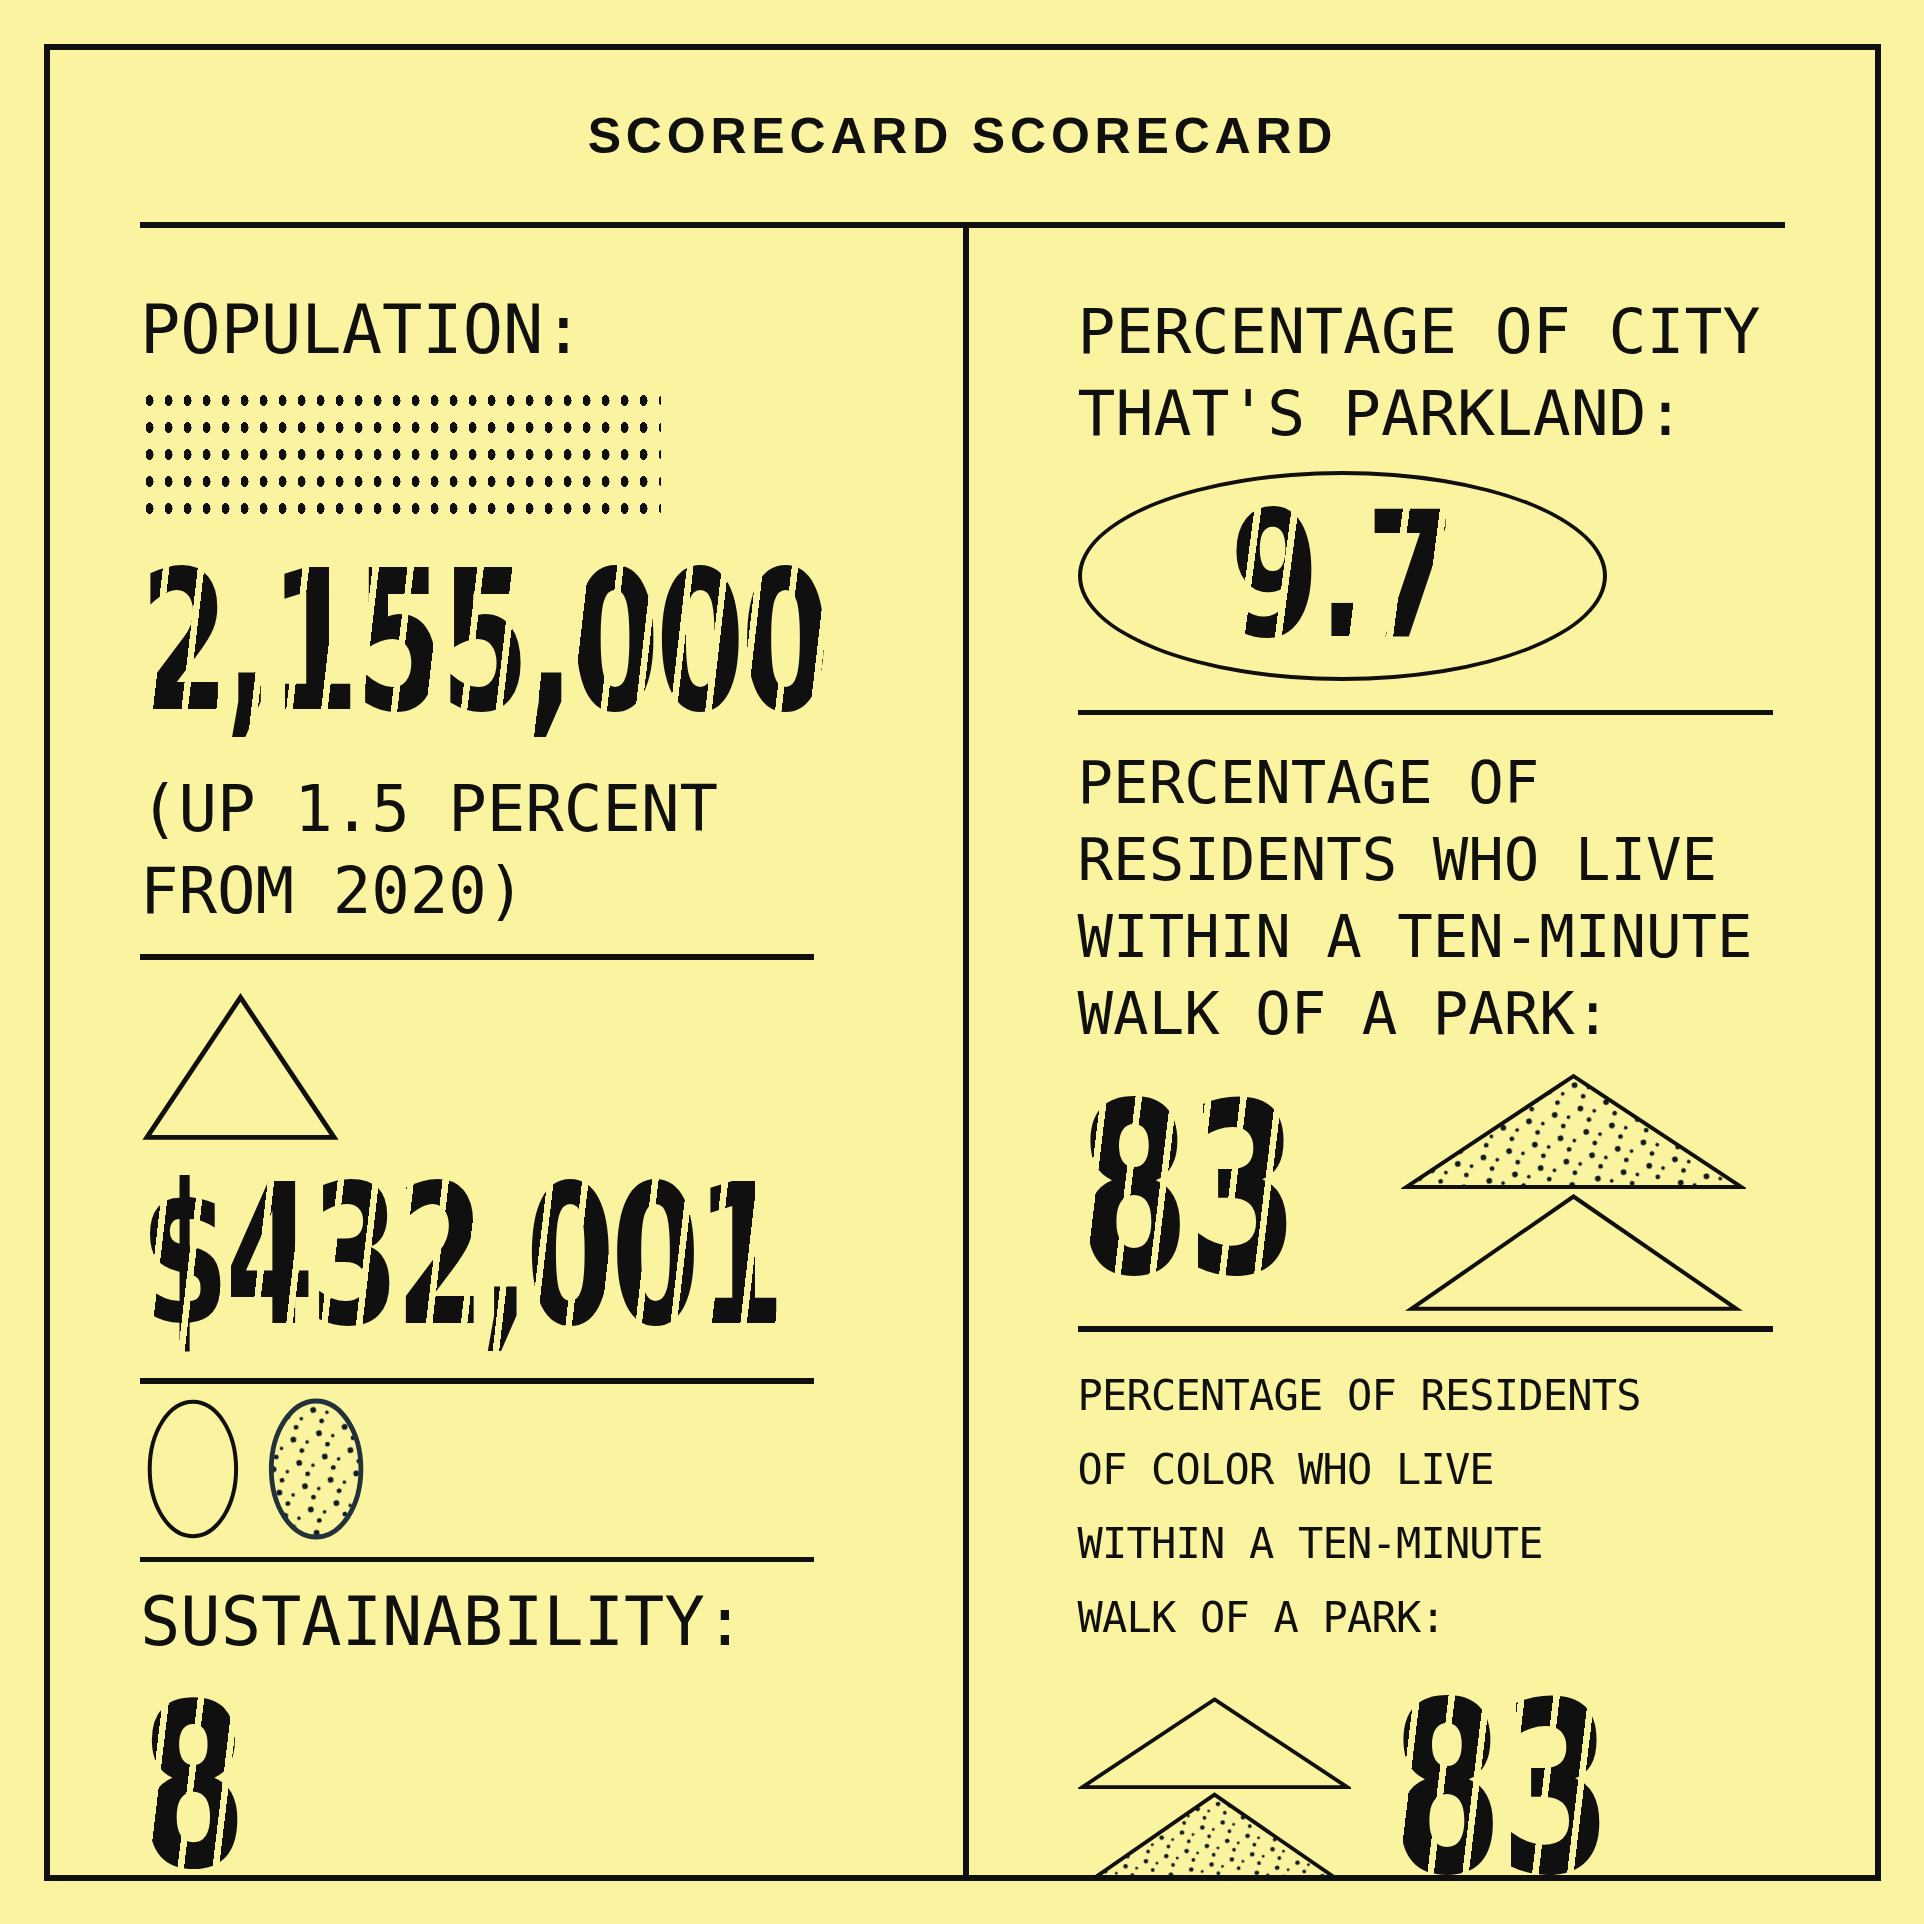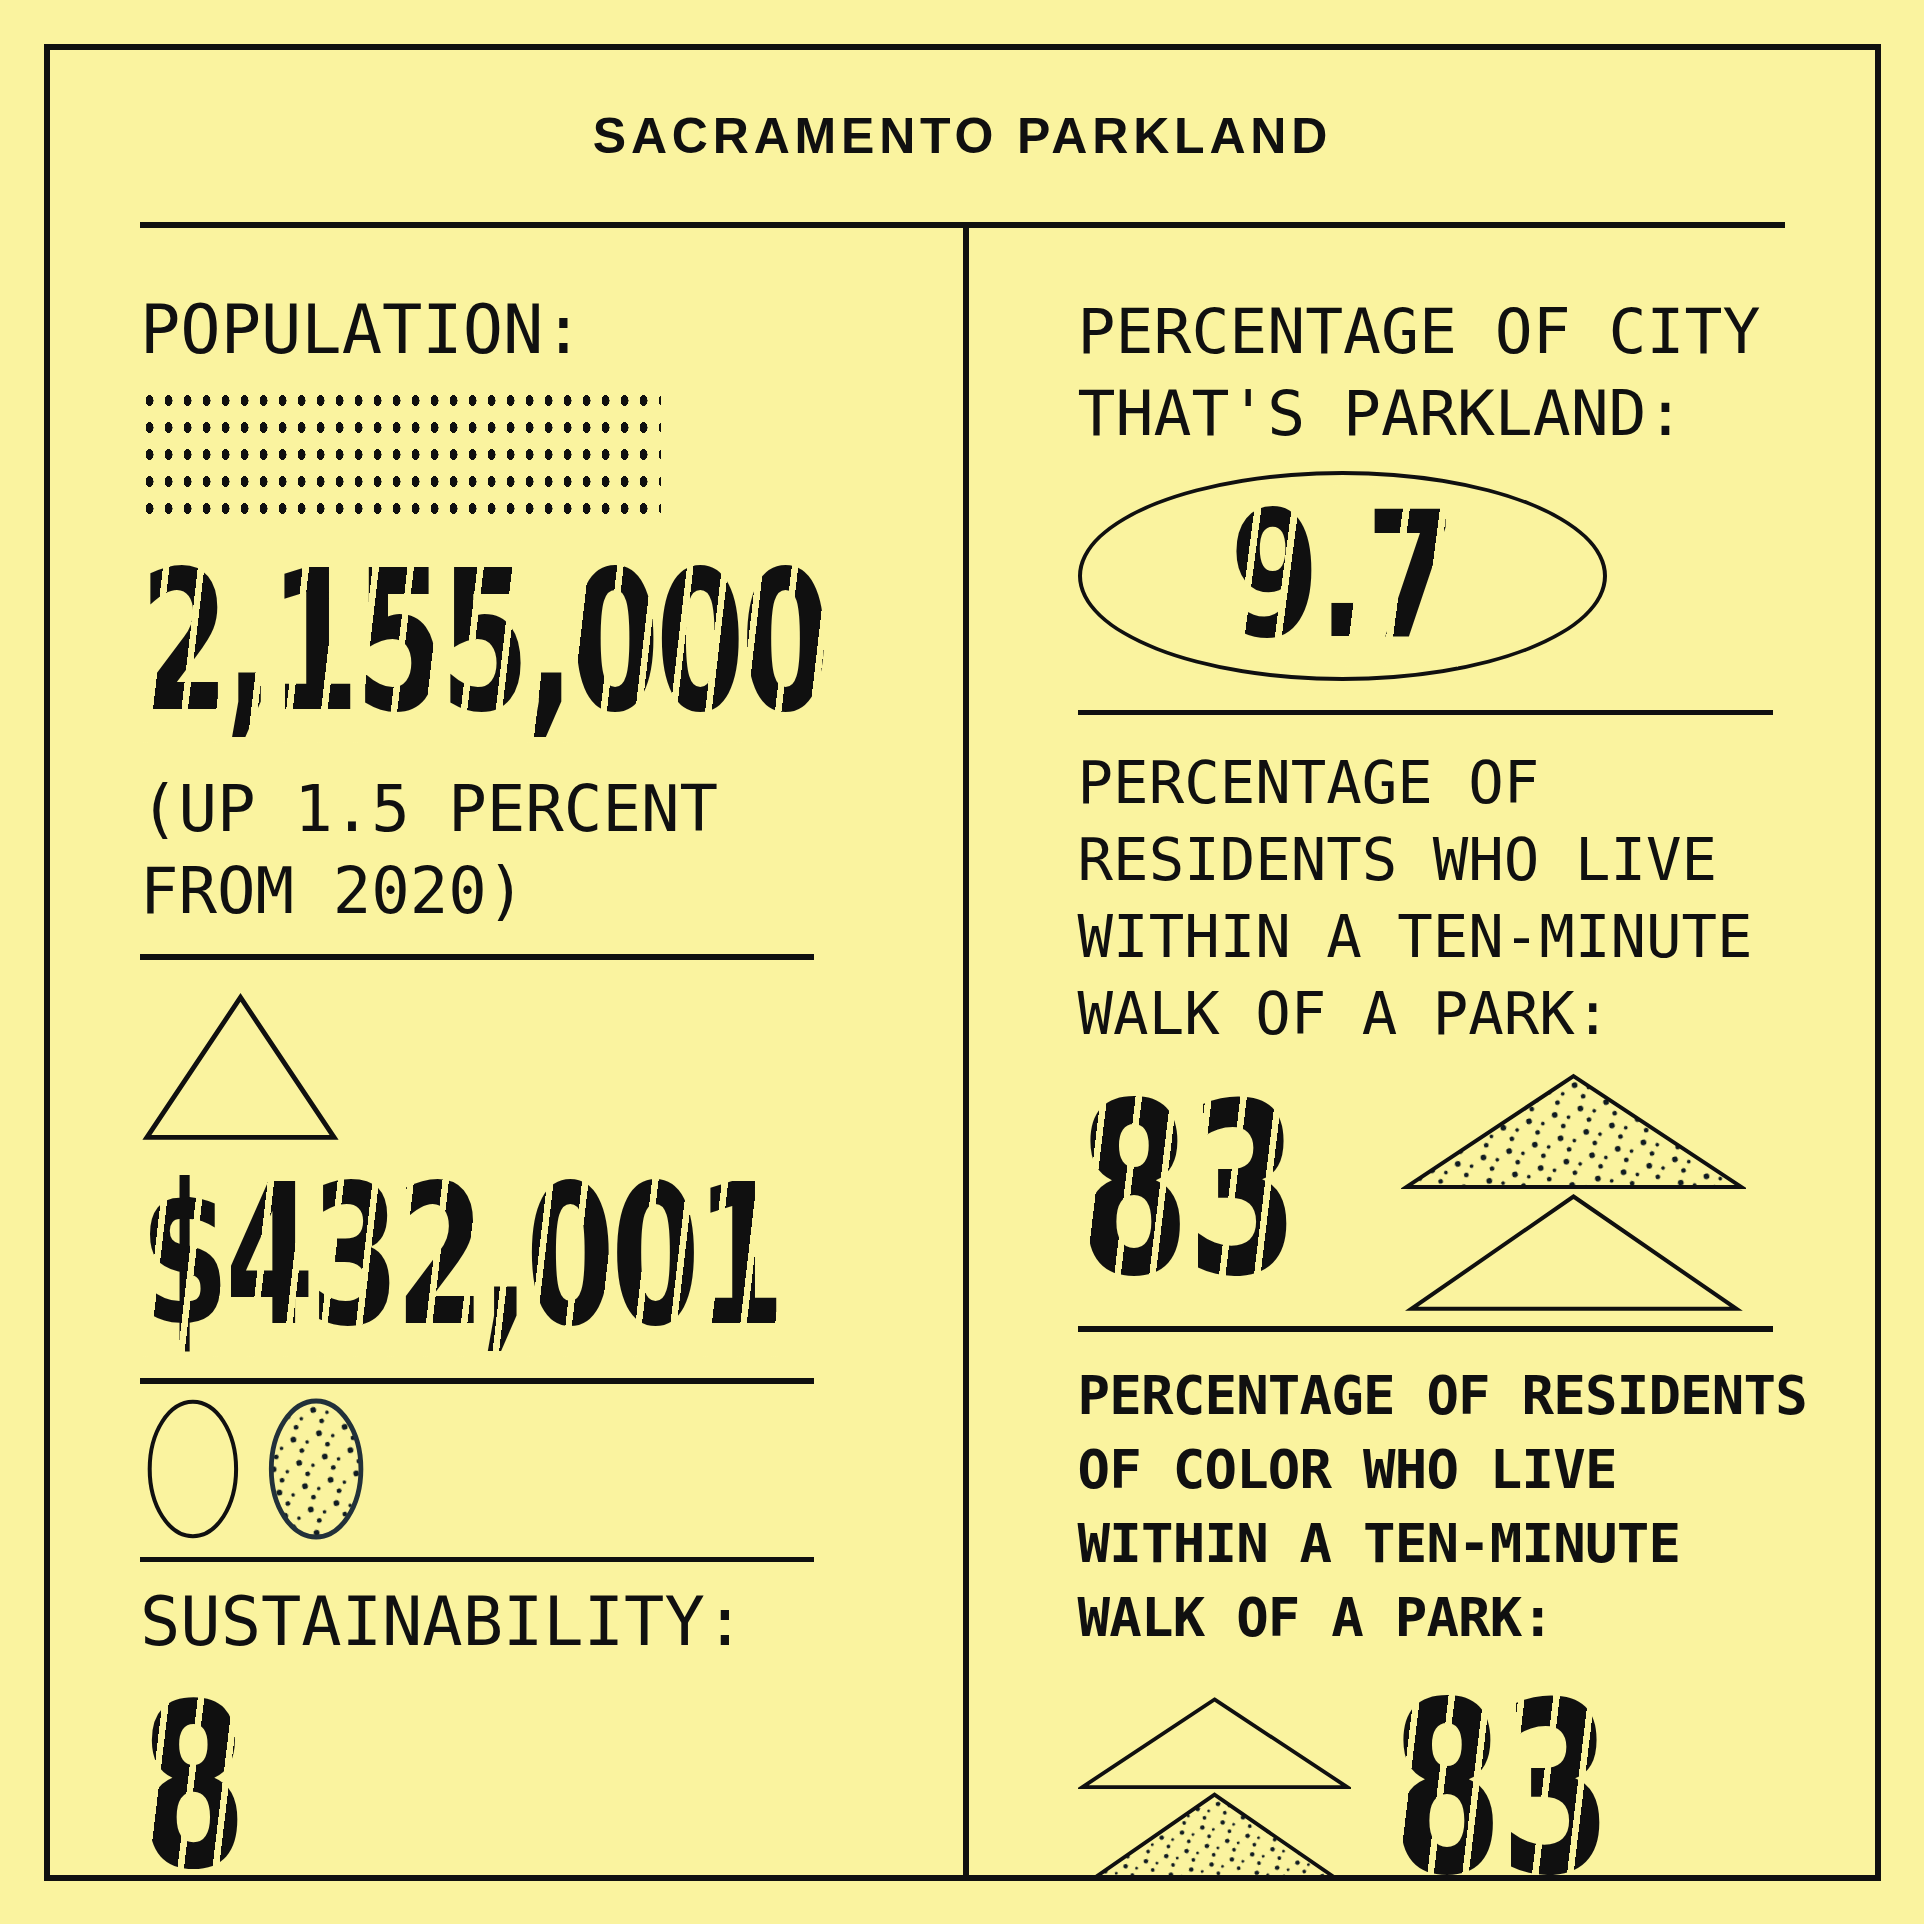--- a/index.html
+++ b/index.html
@@ -23,21 +23,21 @@
   .divider{background:var(--ink);}
   .col{overflow:hidden;}
   .col-left{padding:63px 0 0 90px;}
   .col-left .inner{width:674px;}
   .col-right{padding:63px 0 8px 109px;}
   .col-right .inner{width:695px;}
 
   .lab{font-size:67px;line-height:79px;white-space:nowrap;}
   .lab-r1{font-size:63px;line-height:82px;white-space:nowrap;}
   .lab-r2{font-size:59px;line-height:77px;white-space:nowrap;}
-  .lab-r3{font-size:54px;line-height:74px;letter-spacing:-0.8px;white-space:nowrap;font-weight:bold;}
+  .lab-r3{font-size:42px;line-height:74px;letter-spacing:-0.8px;white-space:nowrap;}
   .note{font-size:64px;line-height:82px;white-space:nowrap;}
 
   
   .sten{
     font-family:"DejaVu Sans",sans-serif;
     font-weight:900;
     line-height:1;
     white-space:nowrap;
     display:inline-block;
     position:relative;
@@ -91,21 +91,21 @@
       <circle cx="8" cy="8" r="3.6" fill="#101B21"></circle>
       <circle cx="24" cy="15" r="2.3" fill="#101B21"></circle>
       <circle cx="15" cy="24" r="3.0" fill="#101B21"></circle>
     </pattern>
   </defs>
 </svg>
 
 <div class="card">
 
   <div class="header">
-    <div class="title">SACRAMENTO PARKLAND</div>
+    <div class="title">SCORECARD SCORECARD</div>
   </div>
   <div class="rule top-rule"></div>
 
   <div class="cols">
 
     <div class="col col-left">
       <div class="inner">
 
         <div class="lab">POPULATION:</div>
         <div class="dotgrid"></div>

